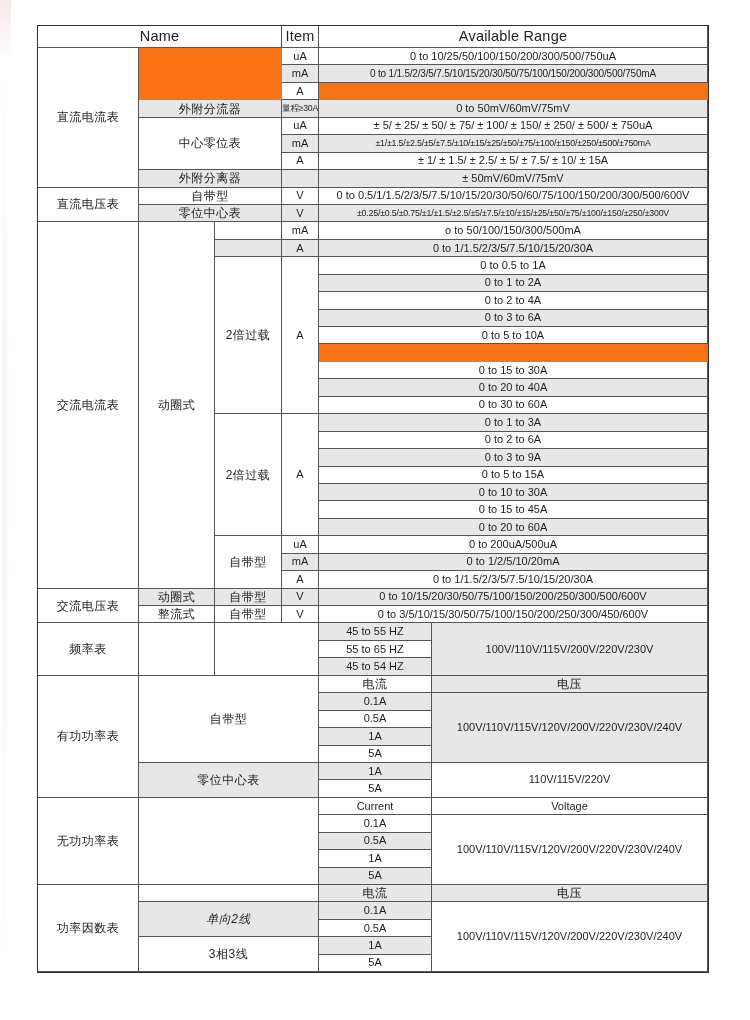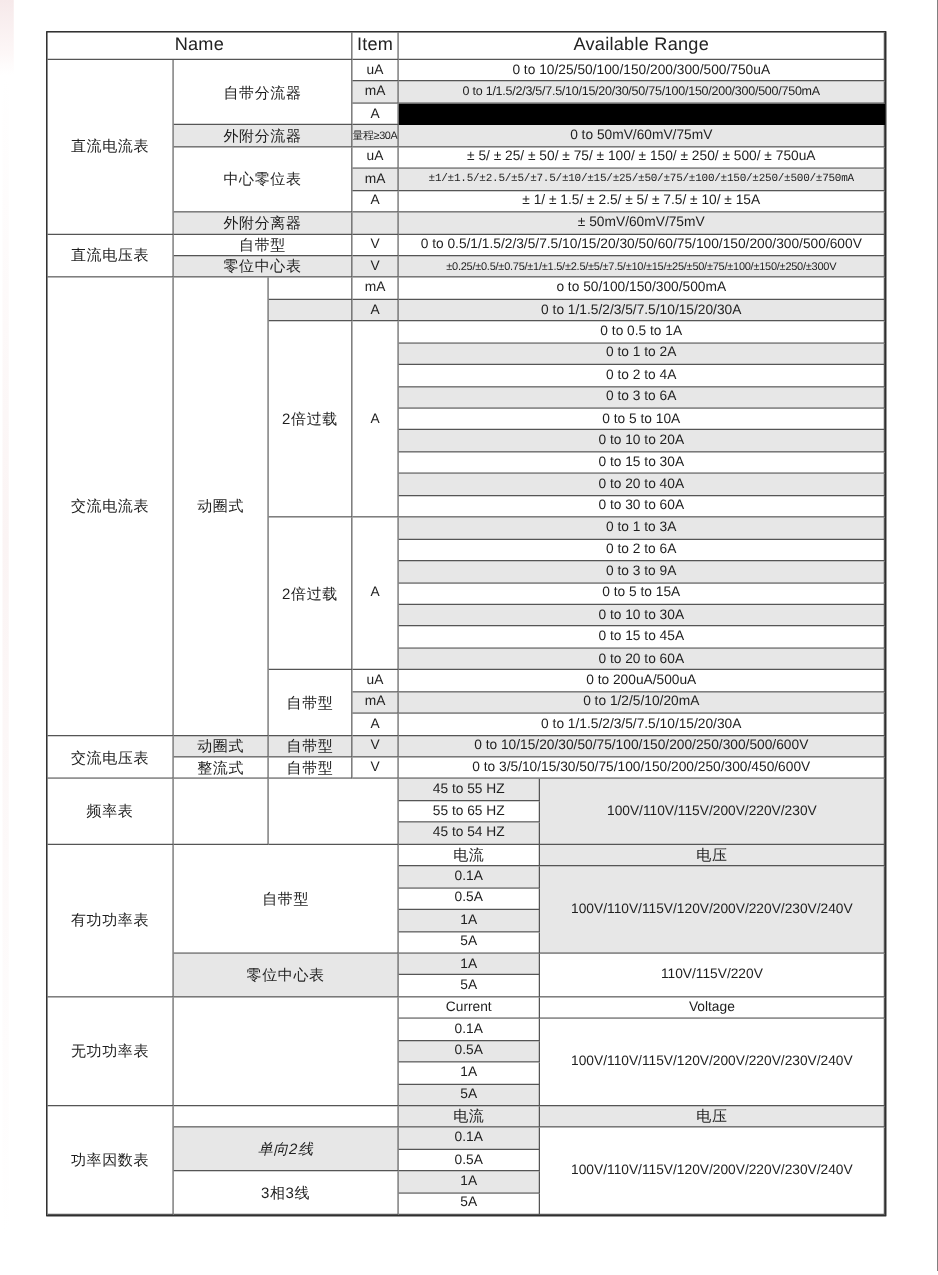--- a/index.html
+++ b/index.html
@@ -15,21 +15,21 @@
   .edge-artifact2{
     position:absolute;left:2px;top:60px;width:5px;height:930px;
     background:linear-gradient(180deg,#ffffff,#fbf4f4 40%,#ffffff);
   }
   .tbl{
     position:absolute;left:37px;top:25px;
     display:grid;
     grid-template-columns:101px 76px 67px 37px 113px 276px;
     grid-template-rows:22px repeat(53,17.45px);
     border:1.5px solid #2f2f2f;
-    background:#000000;
+    background:#f97316;
   }
   .cell{
     border-right:1px solid #555;
     border-bottom:1px solid #555;
     display:flex;align-items:center;justify-content:center;
     font-size:11px;line-height:1;white-space:nowrap;overflow:hidden;
     background:#ffffff;text-align:center;
   }
   .cell.g{background:#e7e7e7;}
   .cell.cn{font-size:12px;letter-spacing:.5px;}
@@ -45,34 +45,33 @@
 <body>
 
 <div class="edge-artifact"></div>
 <div class="edge-artifact2"></div>
 
 <div class="tbl">
   <div class="cell hdr h-name">Name</div>
   <div class="cell hdr h-item">Item</div>
   <div class="cell cn" style="grid-area: 2 / 1 / span 8 / span 1;">直流电流表</div>
 <div class="cell hdr h-range">Available Range</div>
-    <div class="cell cn" style="grid-area: 2 / 2 / span 3 / span 2;">自带分流器</div>
     <div class="cell" style="grid-area: 2 / 4 / span 1 / span 1;">uA</div>
     <div class="cell" style="grid-area: 2 / 5 / span 1 / span 2;">0 to 10/25/50/100/150/200/300/500/750uA</div>
     <div class="cell g" style="grid-area: 3 / 4 / span 1 / span 1;">mA</div>
     <div class="cell g s" style="grid-area: 3 / 5 / span 1 / span 2;">0 to 1/1.5/2/3/5/7.5/10/15/20/30/50/75/100/150/200/300/500/750mA</div>
     <div class="cell" style="grid-area: 4 / 4 / span 1 / span 1;">A</div>
     <div class="cell g cn" style="grid-area: 5 / 2 / span 1 / span 2;">外附分流器</div>
     <div class="cell g xs cn" style="grid-area: 5 / 4 / span 1 / span 1;">量程≥30A</div>
     <div class="cell g" style="grid-area: 5 / 5 / span 1 / span 2;">0 to 50mV/60mV/75mV</div>
     <div class="cell cn" style="grid-area: 6 / 2 / span 3 / span 2;">中心零位表</div>
     <div class="cell" style="grid-area: 6 / 4 / span 1 / span 1;">uA</div>
     <div class="cell" style="grid-area: 6 / 5 / span 1 / span 2;">± 5/ ± 25/ ± 50/ ± 75/ ± 100/ ± 150/ ± 250/ ± 500/ ± 750uA</div>
     <div class="cell g" style="grid-area: 7 / 4 / span 1 / span 1;">mA</div>
-    <div class="cell g s2" style="grid-area: 7 / 5 / span 1 / span 2; font-family: Liberation Mono, monospace;">±1/±1.5/±2.5/±5/±7.5/±10/±15/±25/±50/±75/±100/±150/±250/±500/±750mA</div>
+    <div class="cell g s2" style="grid-area: 7 / 5 / span 1 / span 2;">±1/±1.5/±2.5/±5/±7.5/±10/±15/±25/±50/±75/±100/±150/±250/±500/±750mA</div>
     <div class="cell" style="grid-area: 8 / 4 / span 1 / span 1;">A</div>
     <div class="cell" style="grid-area: 8 / 5 / span 1 / span 2;">± 1/ ± 1.5/ ± 2.5/ ± 5/ ± 7.5/ ± 10/ ± 15A</div>
     <div class="cell g cn" style="grid-area: 9 / 2 / span 1 / span 2;">外附分离器</div>
     <div class="cell g" style="grid-area: 9 / 4 / span 1 / span 1;"></div>
     <div class="cell g" style="grid-area: 9 / 5 / span 1 / span 2;">± 50mV/60mV/75mV</div>
     <div class="cell cn" style="grid-area: 10 / 1 / span 2 / span 1;">直流电压表</div>
     <div class="cell cn" style="grid-area: 10 / 2 / span 1 / span 2;">自带型</div>
     <div class="cell" style="grid-area: 10 / 4 / span 1 / span 1;">V</div>
     <div class="cell" style="grid-area: 10 / 5 / span 1 / span 2;">0 to 0.5/1/1.5/2/3/5/7.5/10/15/20/30/50/60/75/100/150/200/300/500/600V</div>
     <div class="cell g cn" style="grid-area: 11 / 2 / span 1 / span 2;">零位中心表</div>
@@ -86,21 +85,20 @@
     <div class="cell g" style="grid-area: 13 / 3 / span 1 / span 1;"></div>
     <div class="cell g" style="grid-area: 13 / 4 / span 1 / span 1;">A</div>
     <div class="cell g" style="grid-area: 13 / 5 / span 1 / span 2;">0 to 1/1.5/2/3/5/7.5/10/15/20/30A</div>
     <div class="cell cn" style="grid-area: 14 / 3 / span 9 / span 1;">2倍过载</div>
     <div class="cell" style="grid-area: 14 / 4 / span 9 / span 1;">A</div>
     <div class="cell" style="grid-area: 14 / 5 / span 1 / span 2;">0 to 0.5 to 1A</div>
     <div class="cell g" style="grid-area: 15 / 5 / span 1 / span 2;">0 to 1 to 2A</div>
     <div class="cell" style="grid-area: 16 / 5 / span 1 / span 2;">0 to 2 to 4A</div>
     <div class="cell g" style="grid-area: 17 / 5 / span 1 / span 2;">0 to 3 to 6A</div>
     <div class="cell" style="grid-area: 18 / 5 / span 1 / span 2;">0 to 5 to 10A</div>
-    <div class="cell g" style="grid-area: 19 / 5 / span 1 / span 2;">0 to 10 to 20A</div>
     <div class="cell" style="grid-area: 20 / 5 / span 1 / span 2;">0 to 15 to 30A</div>
     <div class="cell g" style="grid-area: 21 / 5 / span 1 / span 2;">0 to 20 to 40A</div>
     <div class="cell" style="grid-area: 22 / 5 / span 1 / span 2;">0 to 30 to 60A</div>
     <div class="cell cn" style="grid-area: 23 / 3 / span 7 / span 1;">2倍过载</div>
     <div class="cell" style="grid-area: 23 / 4 / span 7 / span 1;">A</div>
     <div class="cell g" style="grid-area: 23 / 5 / span 1 / span 2;">0 to 1 to 3A</div>
     <div class="cell" style="grid-area: 24 / 5 / span 1 / span 2;">0 to 2 to 6A</div>
     <div class="cell g" style="grid-area: 25 / 5 / span 1 / span 2;">0 to 3 to 9A</div>
     <div class="cell" style="grid-area: 26 / 5 / span 1 / span 2;">0 to 5 to 15A</div>
     <div class="cell g" style="grid-area: 27 / 5 / span 1 / span 2;">0 to 10 to 30A</div>

